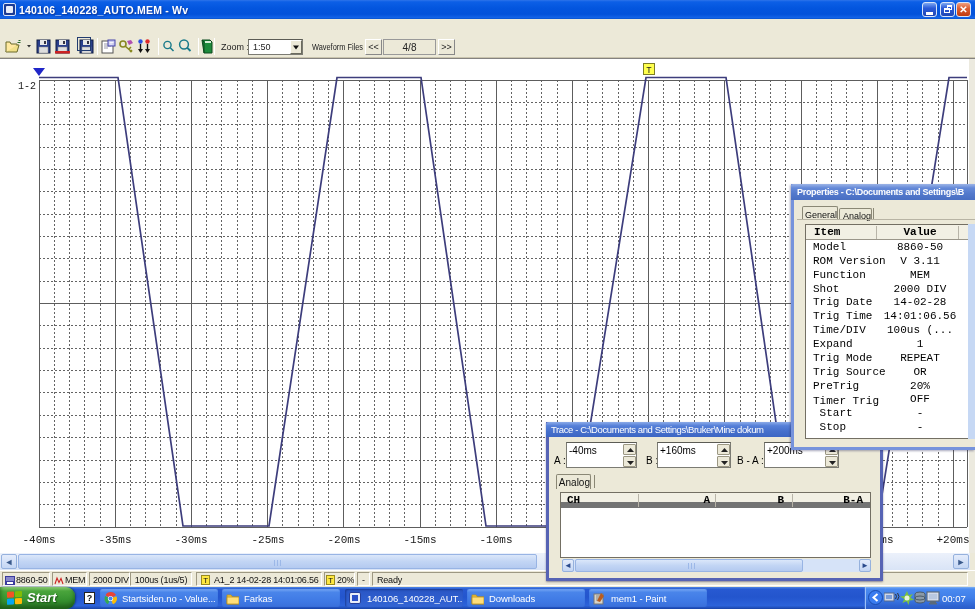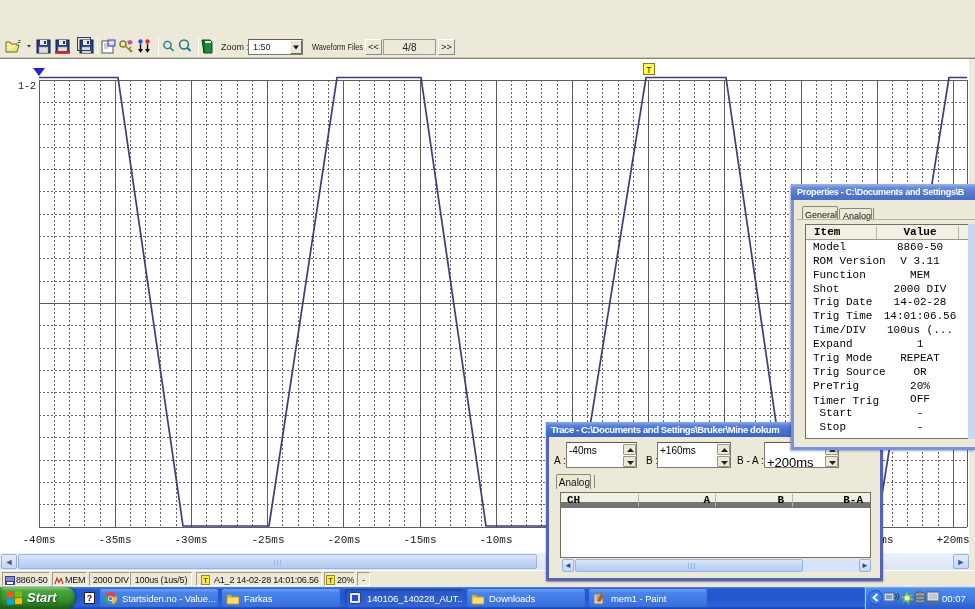--- a/index.html
+++ b/index.html
@@ -39,34 +39,48 @@
 #startbtn .stxt{left:27px;top:3px;text-shadow:1px 1px 1px #1c5517}
 .tbtn{top:2px;height:18px;border-radius:2px;background:linear-gradient(180deg,#77a7f4 0%,#4a85ea 18%,#3e78e4 70%,#3a70da 100%);box-shadow:inset 0 0 1px #2a5ccc;color:#fff;font-size:9.5px;letter-spacing:-0.1px;overflow:hidden;white-space:nowrap}
 .tbtn.pressed{background:linear-gradient(180deg,#2a56c4 0%,#2e5ecf 60%,#3566d4 100%);box-shadow:inset 1px 1px 2px #1a3c96}
 .tbtn span{position:absolute;left:22px;top:4px}
 .ticn{left:4px;top:3px;width:13px;height:13px}
 #tray{left:866px;top:0;width:109px;height:22px;background:linear-gradient(180deg,#7db0f4 0%,#4a8af0 9%,#3f7ee8 50%,#2f64d2 85%,#2a5cc8 100%);box-shadow:-1px 0 1px #9cc0f8}
 #clock{left:76px;top:5.5px;color:#fff;font-size:9.5px}
 
 .dlg{background:#ece9d8}
 #tracedlg{left:546px;top:422px;width:337px;height:159px;border:3px solid #5663b4;border-top:none;border-radius:0 0 1px 1px;box-shadow:0 1px 2px rgba(40,40,90,.5)}
-#tracedlg .dtitle{left:-3px;top:0;width:337px;height:15px;border-radius:3px 3px 0 0;background:linear-gradient(180deg,#8cabe9 0%,#5680d8 25%,#4670cc 60%,#3c66c4 100%);color:#fff;font-weight:bold;font-size:9.5px;letter-spacing:-0.4px;padding:2px 0 0 5px;white-space:nowrap;overflow:hidden}
+#tracedlg .dtitle{left:-3px;top:0;width:337px;height:15px;border-radius:3px 3px 0 0;background:linear-gradient(180deg,#8cabe9 0%,#5680d8 25%,#4670cc 60%,#3c66c4 100%);color:#fff;font-weight:normal;font-size:9.5px;letter-spacing:-0.4px;padding:2px 0 0 5px;white-space:nowrap;overflow:hidden}
 #tracebody{left:-3px;top:15px;width:334px;height:141px}
 #propsdlg{left:791px;top:184px;width:184px;height:266px;border-left:3px solid #7693dc;border-bottom:3px solid #7693dc;box-shadow:-1px 1px 2px rgba(40,40,90,.4)}
 #propsdlg .dtitle{left:-3px;top:0;width:187px;height:16px;border-radius:3px 0 0 0;background:linear-gradient(180deg,#9cb4e6 0%,#6489d8 25%,#5379cc 60%,#486ec2 100%);color:#fdfdfd;font-weight:bold;font-size:9px;letter-spacing:-0.3px;padding:3px 0 0 6px;white-space:nowrap;overflow:hidden}
 #propsbody{left:-3px;top:16px;width:184px;height:247px}
 .tab{border:1px solid #8a8775;border-bottom:none;border-radius:2px 2px 0 0;background:#ece9d8;font-size:10px;color:#111;text-align:right}
 .mono{font-family:"Liberation Mono",monospace}
 .field{background:#fff;border:1px solid #7b7b73;border-top:1px solid #5c5c55}
 .spin{background:#ece9d8;border:1px solid #9b9783;border-radius:1px;text-align:center}
 .spin svg{position:absolute;left:2px;top:2px}
 </style></head>
 <body>
 <div id="screen">
 
+<div id="titlebar" class="abs">
+      <div class="ticon abs">
+        <i></i>
+      </div>
+      <div class="ttext abs">140106_140228_AUTO.MEM - Wv</div>
+<div id="bmin" class="wbtn abs">
+        <i></i>
+      </div>
+      <div id="bmax" class="wbtn abs">
+        <u></u>
+        <i></i>
+      </div>
+      <div id="bclose" class="wbtn abs">✕</div>
+    </div>
 
 
 <div id="toolbar" class="abs">
 <svg class="abs" style="left:0;top:1px" width="220" height="20">
         <g transform="translate(5,3)">
           <path d="M1 13L3 6h11l-2 7z" fill="#f0e088" stroke="#6b6b2a"></path>
           <path d="M1 13V3h4l1 2h6v1" fill="#ffe9a0" stroke="#6b6b2a"></path>
           <path d="M13.5 1.5h2M12.5 3.5h3" stroke="#2a6b2a"></path>
         </g>
         <path d="M27 9l2 2.5 2-2.5z" fill="#333"></path>
@@ -179,20 +193,21 @@
           <rect x="2" y="6" width="6" height="2" fill="#fff"></rect>
         </svg></div>
 <div class="seg abs" style="left:52px;width:35px;padding-left:12px">MEM<svg class="abs" style="left:1px;top:2.5px" width="10" height="10">
           <path d="M1 8L3 2L5 6.5L7 2.5L9 8" stroke="#cc2222" fill="none" stroke-width="1.1"></path>
         </svg></div>
 <div class="seg abs" style="left:89px;width:41px;text-align:center">2000 DIV</div>
 <div class="seg abs" style="left:130px;width:62px;text-align:center">100us (1us/5)</div>
 <div class="seg abs" style="left:196px;width:126px;padding-left:17px">A1_2 14-02-28 14:01:06.56<span class="abs" style="left:4px;top:1.5px;width:9px;height:10px;background:#ffe840;border:1px solid #998a20;font-size:8px;line-height:9px;text-align:center">T</span></div>
 <div class="seg abs" style="left:324px;width:31px;padding-left:12px">20%<span class="abs" style="left:1px;top:1.5px;width:9px;height:10px;background:#ffe840;border:1px solid #998a20;font-size:8px;line-height:9px;text-align:center">T</span></div>
 <div class="seg abs" style="left:357px;width:13px;text-align:center">-</div>
+<div class="seg abs" style="left:372px;width:596px;padding-left:4px">Ready</div>
 </div>
 
 <div id="taskbar" class="abs">
 <div id="startbtn" class="abs">
         <svg class="abs" style="left:6px;top:3px" width="18" height="16" viewBox="0 0 18 16">
           <g transform="skewY(-4)">
             <rect x="1" y="2" width="7" height="6" rx="1" fill="#f35325"></rect>
             <rect x="9" y="2" width="7" height="6" rx="1" fill="#81bc06"></rect>
             <rect x="1" y="9" width="7" height="6" rx="1" fill="#05a6f0"></rect>
             <rect x="9" y="9" width="7" height="6" rx="1" fill="#ffba08"></rect>
@@ -295,21 +310,21 @@
             </svg>
           </span>
 <span class="spin abs" style="left:59px;top:13px;width:13px;height:11px">
             <svg width="9" height="7">
               <path d="M4.5 6L1 2h7z" fill="#222"></path>
             </svg>
           </span>
         </div>
 <span class="abs" style="left:191px;top:18px;font-size:10px">B - A :</span>
 <div class="field abs" style="left:218px;top:5px;width:75px;height:26px">
-          <span class="abs" style="left:2px;top:12px;font-size:13px">+200ms</span>
+          <span class="abs" style="left:2px;top:2px;font-size:10px">+200ms</span>
 <span class="spin abs" style="left:60px;top:1px;width:13px;height:11px">
             <svg width="9" height="7">
               <path d="M4.5 1l3.5 4h-7z" fill="#222"></path>
             </svg>
           </span>
 <span class="spin abs" style="left:60px;top:13px;width:13px;height:11px">
             <svg width="9" height="7">
               <path d="M4.5 6L1 2h7z" fill="#222"></path>
             </svg>
           </span>

